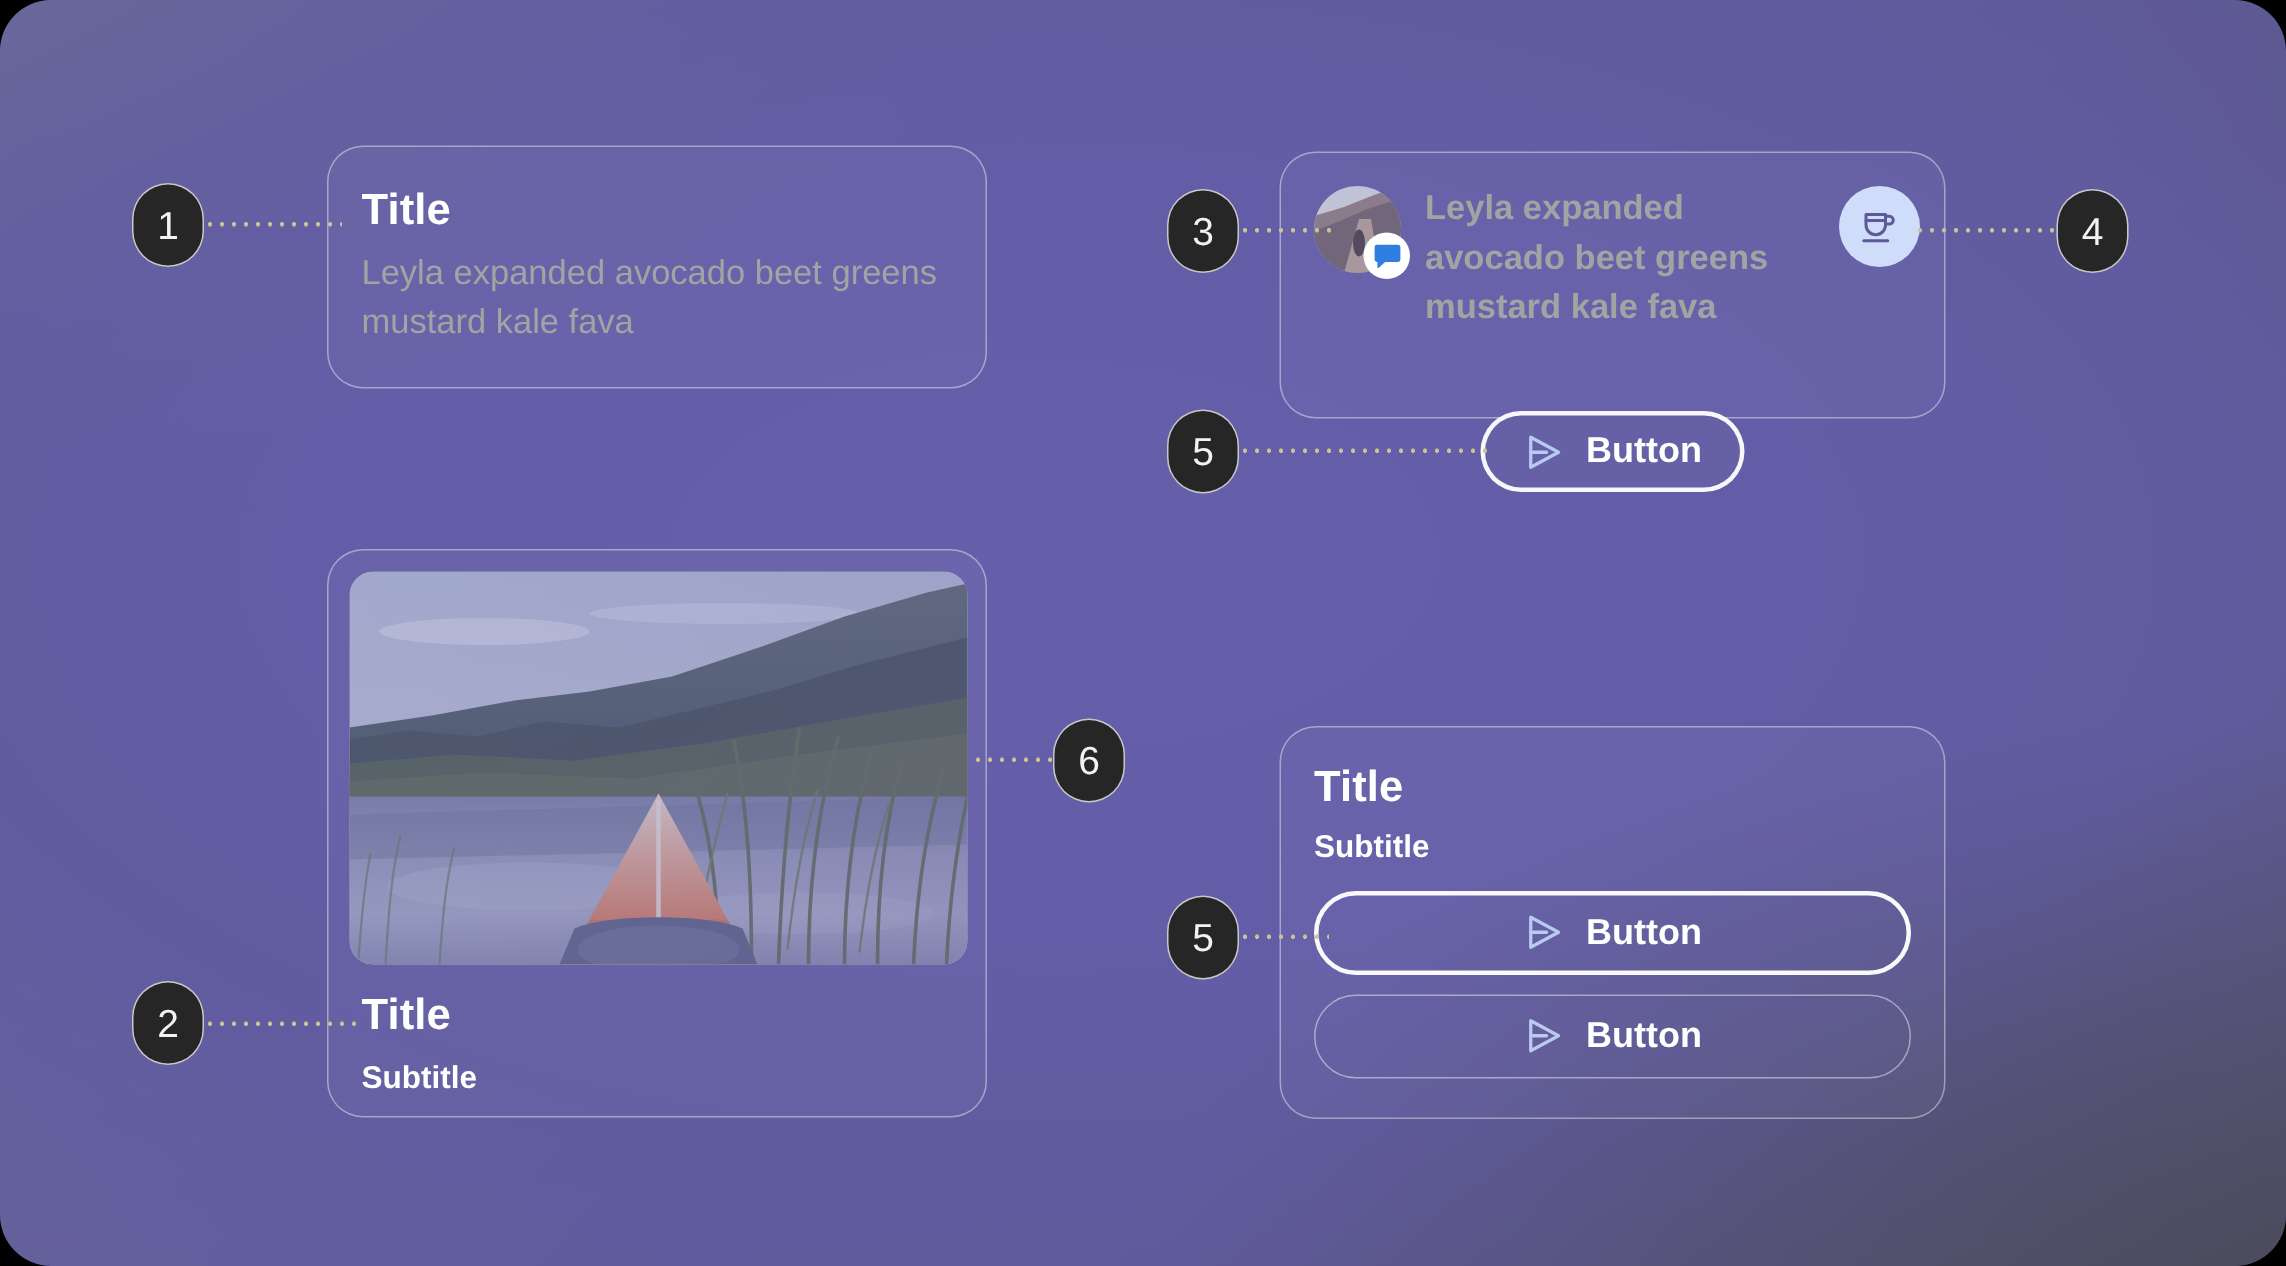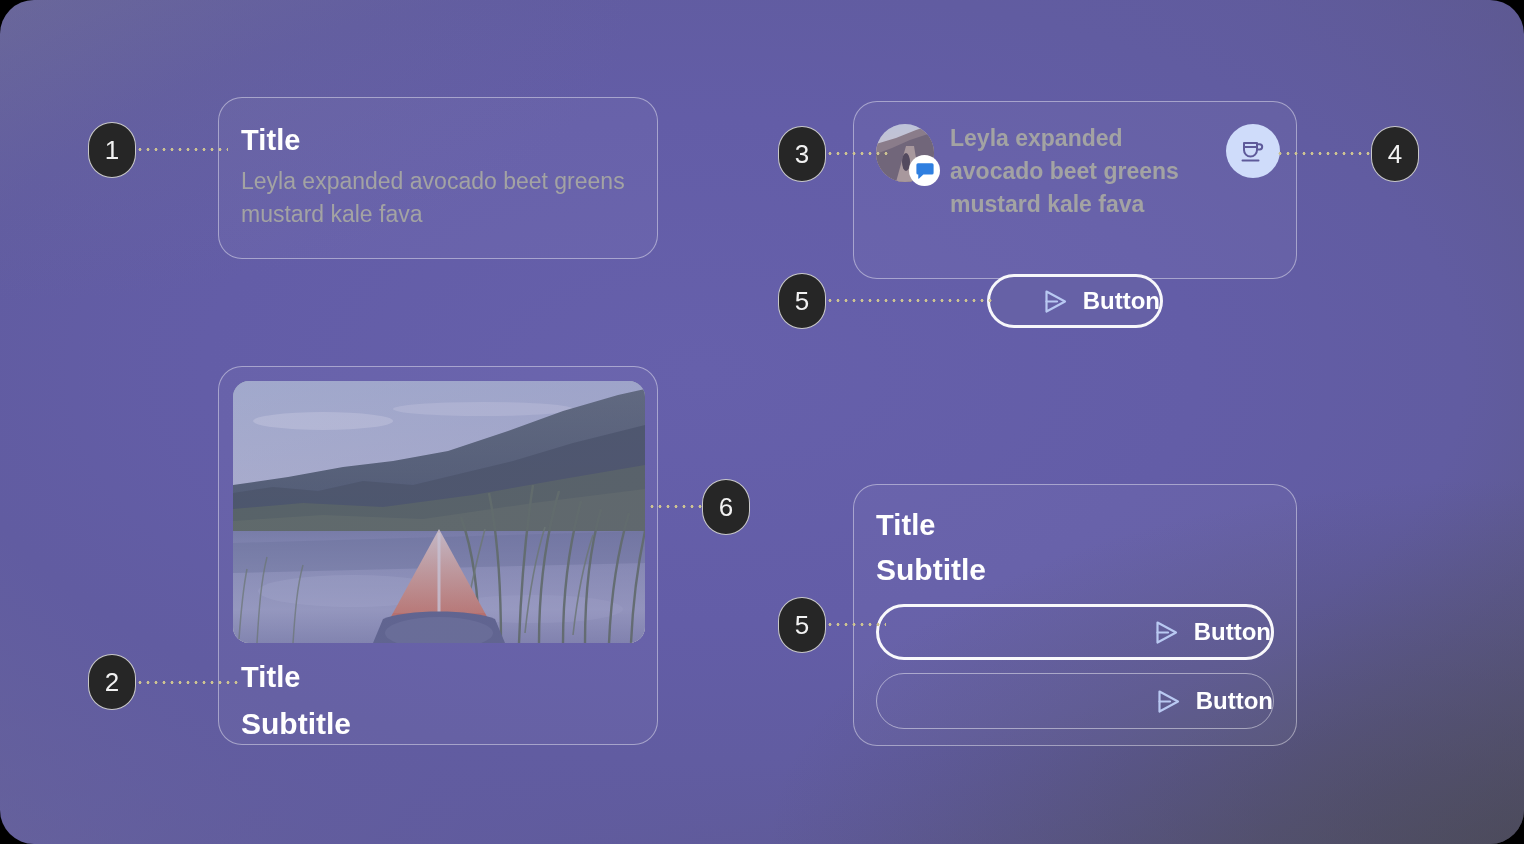--- a/index.html
+++ b/index.html
@@ -59,21 +59,21 @@
     line-height: 1.15;
   }
   .body-text {
     color: #a3a3a3;
     font-size: 23px;
     font-weight: 500;
     line-height: 1.42;
   }
   .subtitle {
     color: #ffffff;
-    font-size: 30px;
+    font-size: 21px;
     font-weight: bold;
     line-height: 1.2;
   }
 
   
   #card-basic { left: 218px; top: 97px; width: 440px; height: 162px; padding: 26px 26px 0 22px; }
   #card-basic .title { margin-bottom: 8px; }
   #card-basic .body-text { max-width: 400px; }
 
   
@@ -133,21 +133,21 @@
 
   
   #card-actions { left: 853px; top: 484px; width: 444px; height: 262px; padding: 24px 22px 0 22px; }
   #card-actions .title { margin-bottom: 10px; }
   #card-actions .subtitle { margin-bottom: 16px; }
 
   
   .pill-btn {
     display: flex;
     align-items: center;
-    justify-content: flex-end;
+    justify-content: center;
     gap: 13px;
     border-radius: 999px;
     border: 1.5px solid rgba(255,255,255,.46);
     color: #ffffff;
     font-size: 24px;
     font-weight: bold;
     background: transparent;
     height: 56px;
     cursor: pointer;
     font-family: "Liberation Sans", sans-serif;

